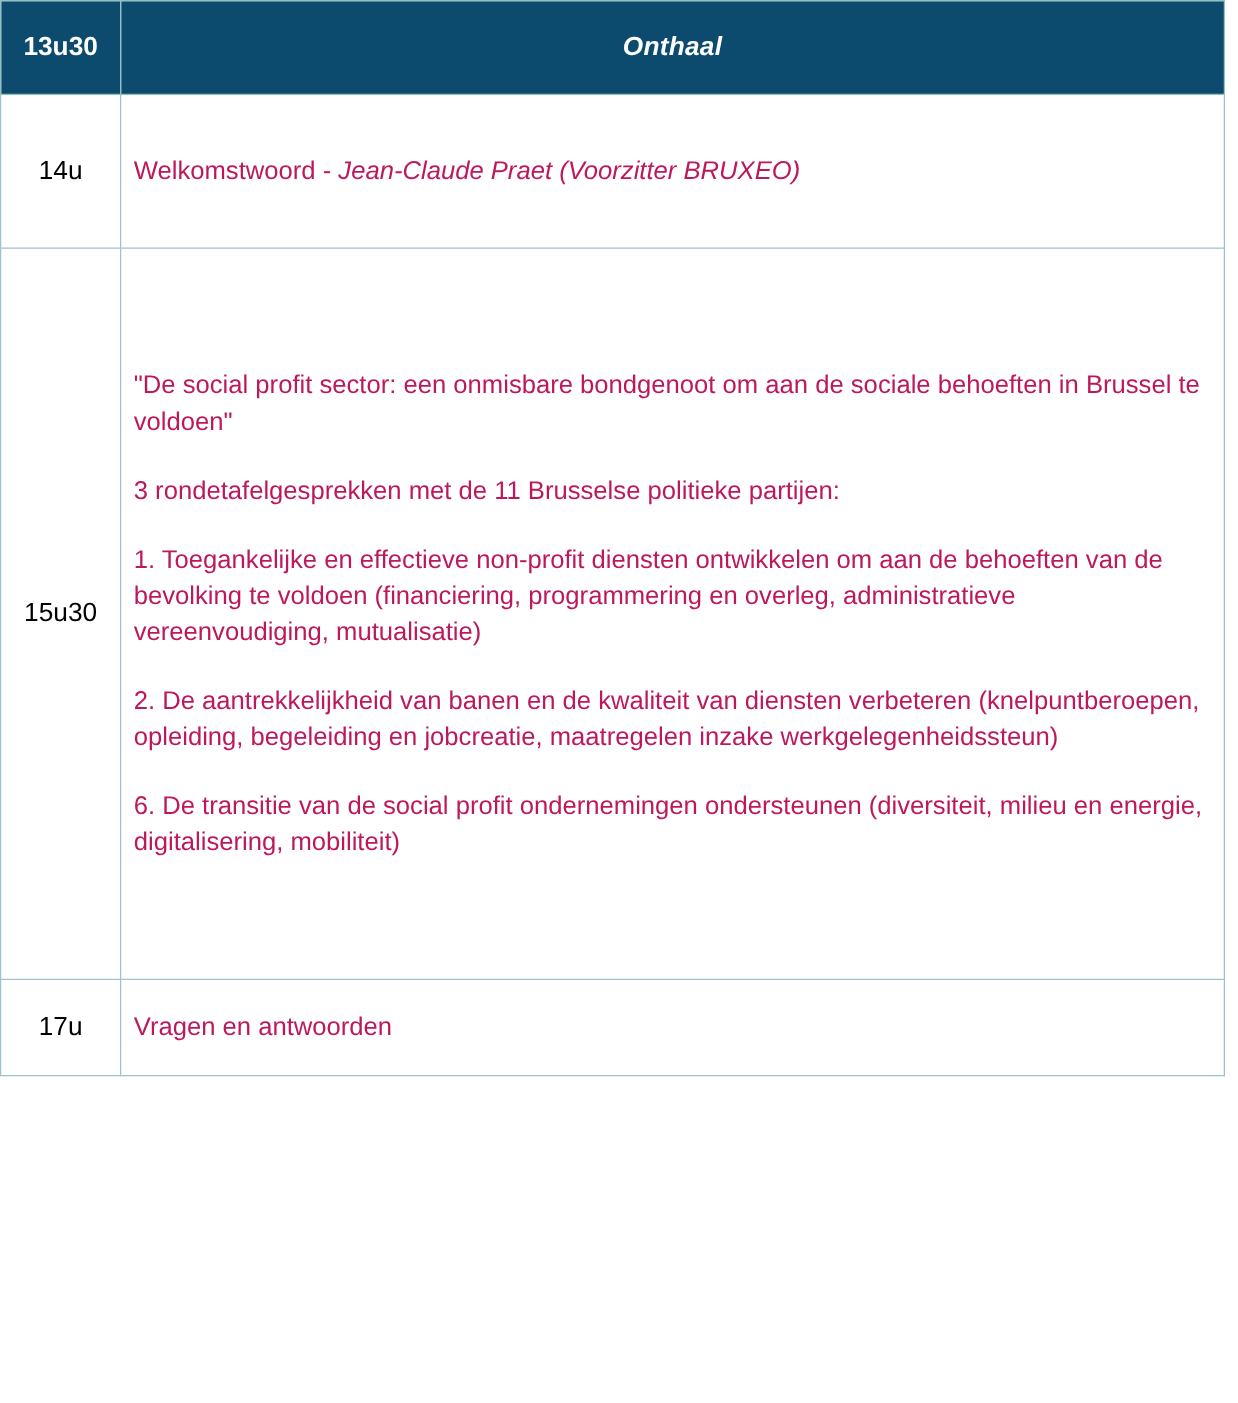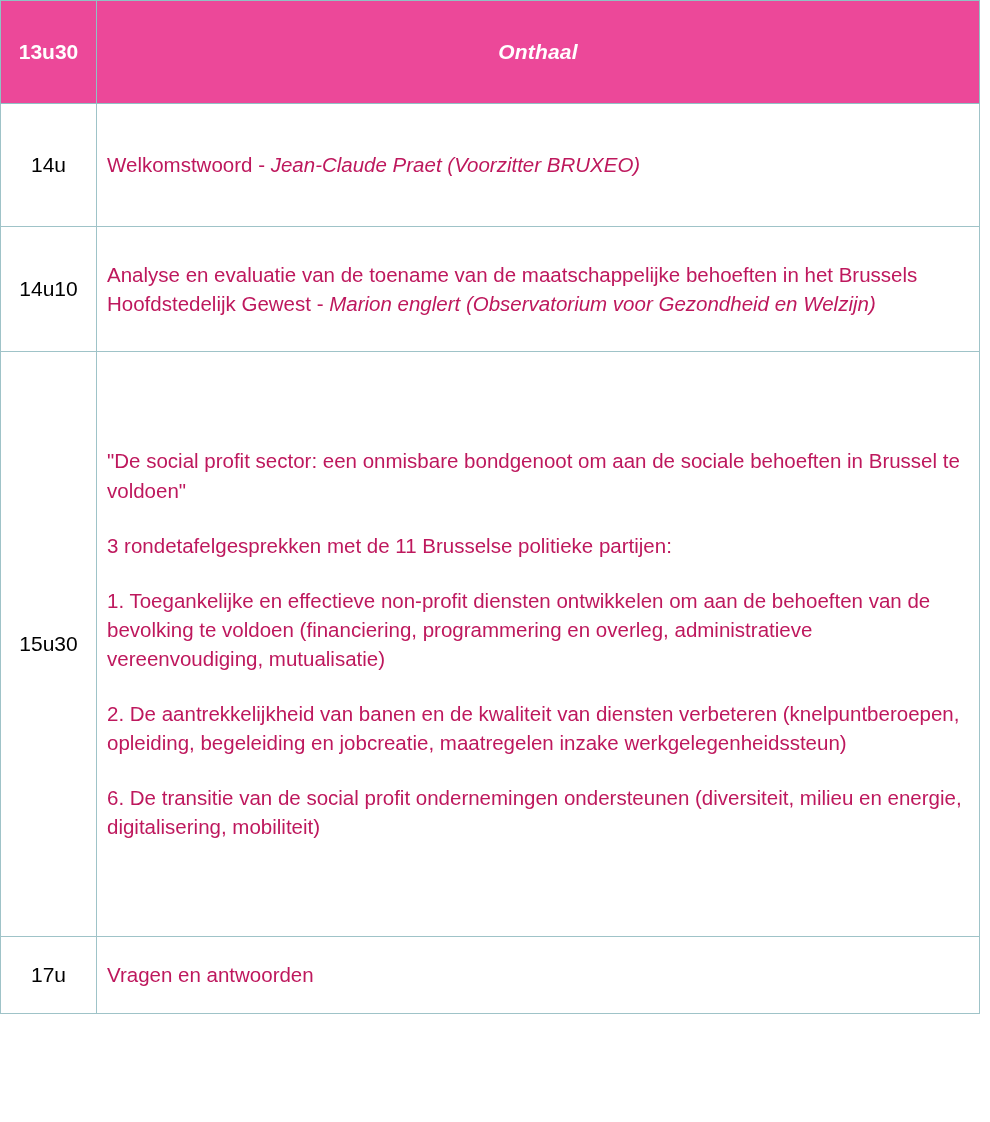--- a/index.html
+++ b/index.html
@@ -39,34 +39,34 @@
 
   td.desc {
     font-size: 20.5px;
     color: #be185d;
     padding: 8px 12px 8px 10px;
     line-height: 1.42;
   }
 
   
   tr.banner td {
-    background: #ec4899;
+    background: #0c4a6e;
     border-color: #8fc2c4;
   }
   tr.banner td.time {
     color: #ffffff;
   }
   tr.banner td.time.bold { font-weight: bold; }
   tr.banner td.banner-label {
     color: #ffffff;
     font-weight: bold;
     font-style: italic;
     text-align: center;
     font-size: 21px;
-    padding: 20px 8px;
+    padding: 6px 8px;
     letter-spacing: 0.2px;
   }
 
   
   tr.h-onthaal td { height: 62px; }
   tr.h-14u td { height: 106px; margin-top: 16px; }
   tr.h-14u10 td { height: 108px; }
   tr.h-14u30 td { height: 110px; }
   tr.h-koffie td { height: 64px; }
   tr.h-15u30 td { height: 540px; }
@@ -93,24 +93,20 @@
     <tr class="banner h-onthaal">
       <td class="time bold">13u30</td>
       <td class="banner-label">Onthaal</td>
     </tr>
 
     <tr class="h-14u">
       <td class="time">14u</td>
       <td class="desc"><span>Welkomstwoord - </span><span class="it">Jean-Claude Praet (Voorzitter BRUXEO)</span></td>
     </tr>
 
-    <tr class="h-14u10">
-      <td class="time">14u10</td>
-      <td class="desc"><span>Analyse en evaluatie van de toename van de maatschappelijke behoeften in het Brussels Hoofdstedelijk Gewest - </span><span class="it">Marion englert (Observatorium voor Gezondheid en Welzijn)</span></td>
-    </tr>
 
 
 
     <tr class="h-15u30">
       <td class="time">15u30</td>
       <td class="desc">
         <p class="para">"De social profit sector: een onmisbare bondgenoot om aan de sociale behoeften in Brussel te voldoen"</p>
         <p class="para">3 rondetafelgesprekken met de 11 Brusselse politieke partijen:</p>
         <p class="para">1. Toegankelijke en effectieve non-profit diensten ontwikkelen om aan de behoeften van de bevolking te voldoen (financiering, programmering en overleg, administratieve vereenvoudiging, mutualisatie)</p>
         <p class="para">2. De aantrekkelijkheid van banen en de kwaliteit van diensten verbeteren (knelpuntberoepen, opleiding, begeleiding en jobcreatie, maatregelen inzake werkgelegenheidssteun)</p>

